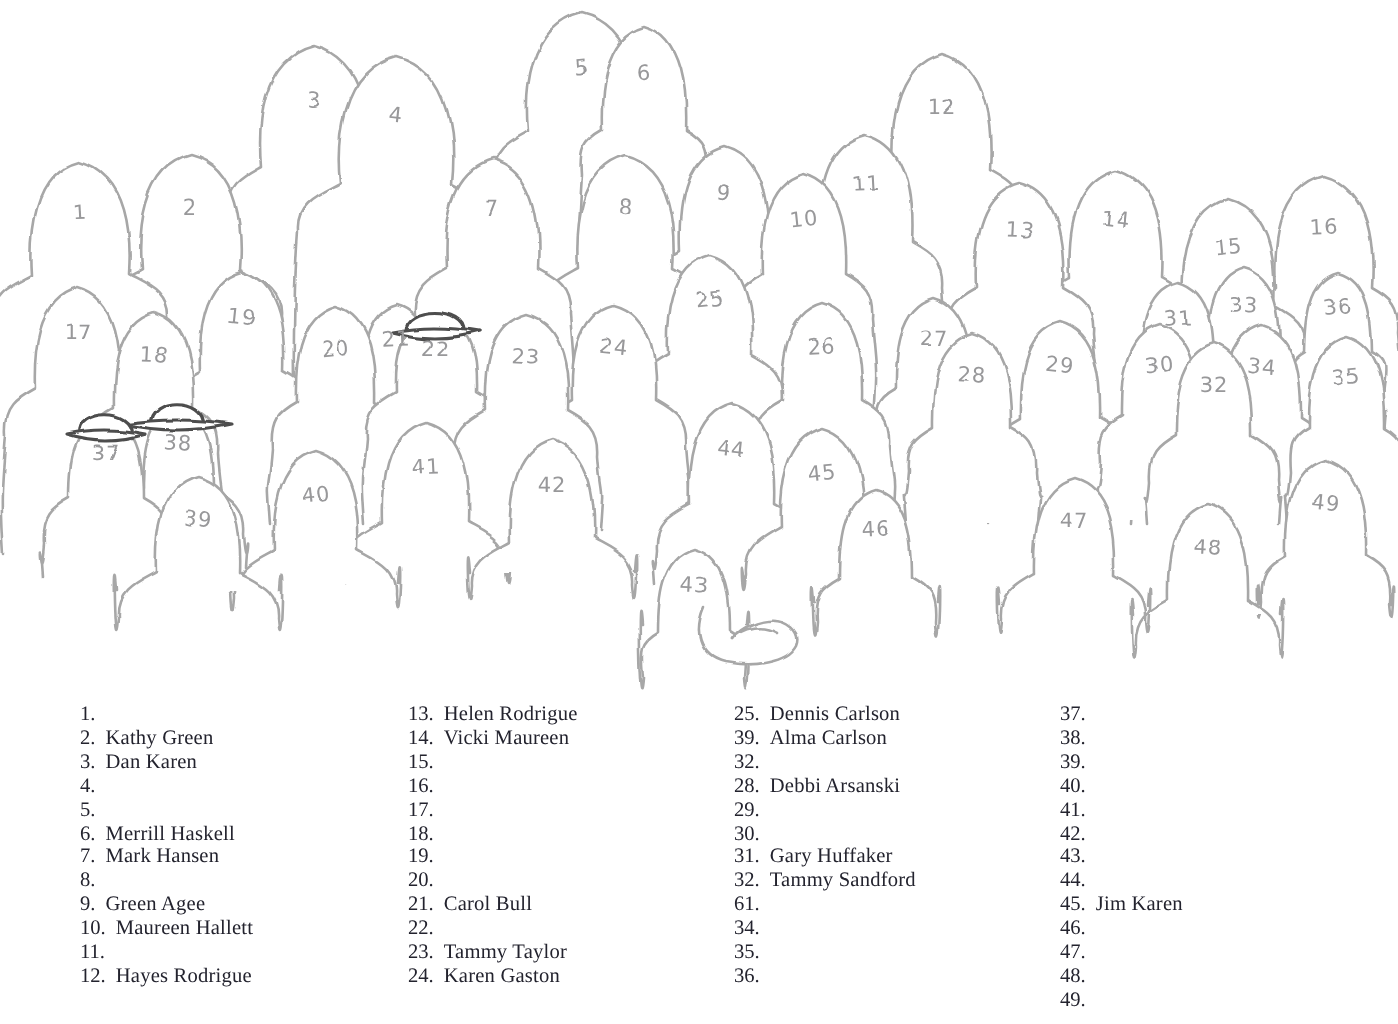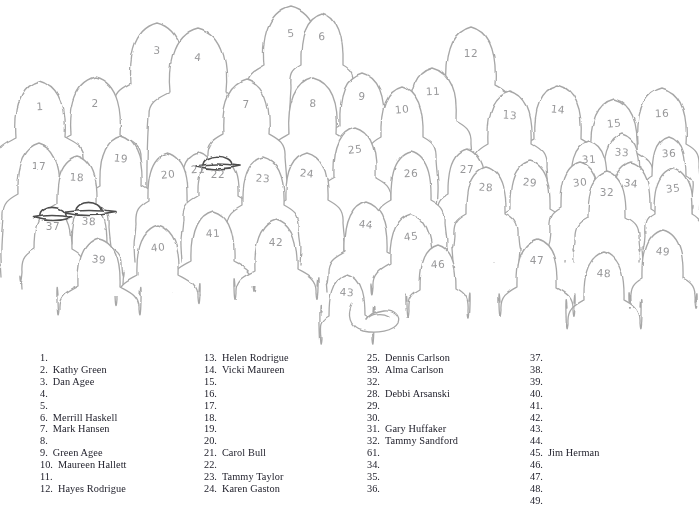--- a/index.html
+++ b/index.html
@@ -235,21 +235,21 @@
         <text x="537" y="264" transform="rotate(0 537 260)">47</text>
         <text x="438" y="268" transform="rotate(-3 438 264)">46</text>
         <text x="604" y="277" transform="rotate(3 604 273)">48</text>
         <text x="347" y="296" transform="rotate(3 347 292)">43</text>
       </g>
     </svg>
   <div class="legend">
     <div class="legend-col c1">
         <div class="legend-entry"><span class="num">1.</span><span class="name"></span></div>
         <div class="legend-entry"><span class="num">2.</span><span class="name">Kathy Green</span></div>
-        <div class="legend-entry"><span class="num">3.</span><span class="name">Dan Agee</span></div>
+        <div class="legend-entry"><span class="num">3.</span><span class="name">Dan Karen</span></div>
         <div class="legend-entry"><span class="num">4.</span><span class="name"></span></div>
         <div class="legend-entry"><span class="num">5.</span><span class="name"></span></div>
         <div class="legend-entry"><span class="num">6.</span><span class="name">Merrill Haskell</span></div>
         <div class="legend-entry"><span class="num">7.</span><span class="name">Mark Hansen</span></div>
         <div class="legend-entry"><span class="num">8.</span><span class="name"></span></div>
         <div class="legend-entry"><span class="num">9.</span><span class="name">Green Agee</span></div>
         <div class="legend-entry"><span class="num">10.</span><span class="name">Maureen Hallett</span></div>
         <div class="legend-entry"><span class="num">11.</span><span class="name"></span></div>
         <div class="legend-entry"><span class="num">12.</span><span class="name">Hayes Rodrigue</span></div>
       </div>
@@ -283,20 +283,20 @@
       </div>
     <div class="legend-col c4">
         <div class="legend-entry"><span class="num">37.</span><span class="name"></span></div>
         <div class="legend-entry"><span class="num">38.</span><span class="name"></span></div>
         <div class="legend-entry"><span class="num">39.</span><span class="name"></span></div>
         <div class="legend-entry"><span class="num">40.</span><span class="name"></span></div>
         <div class="legend-entry"><span class="num">41.</span><span class="name"></span></div>
         <div class="legend-entry"><span class="num">42.</span><span class="name"></span></div>
         <div class="legend-entry"><span class="num">43.</span><span class="name"></span></div>
         <div class="legend-entry"><span class="num">44.</span><span class="name"></span></div>
-        <div class="legend-entry"><span class="num">45.</span><span class="name">Jim Herman</span></div>
+        <div class="legend-entry"><span class="num">45.</span><span class="name">Jim Karen</span></div>
         <div class="legend-entry"><span class="num">46.</span><span class="name"></span></div>
         <div class="legend-entry"><span class="num">47.</span><span class="name"></span></div>
         <div class="legend-entry"><span class="num">48.</span><span class="name"></span></div>
         <div class="legend-entry"><span class="num">49.</span><span class="name"></span></div>
       </div>
   </div>
 </div>
 
 </body></html>

